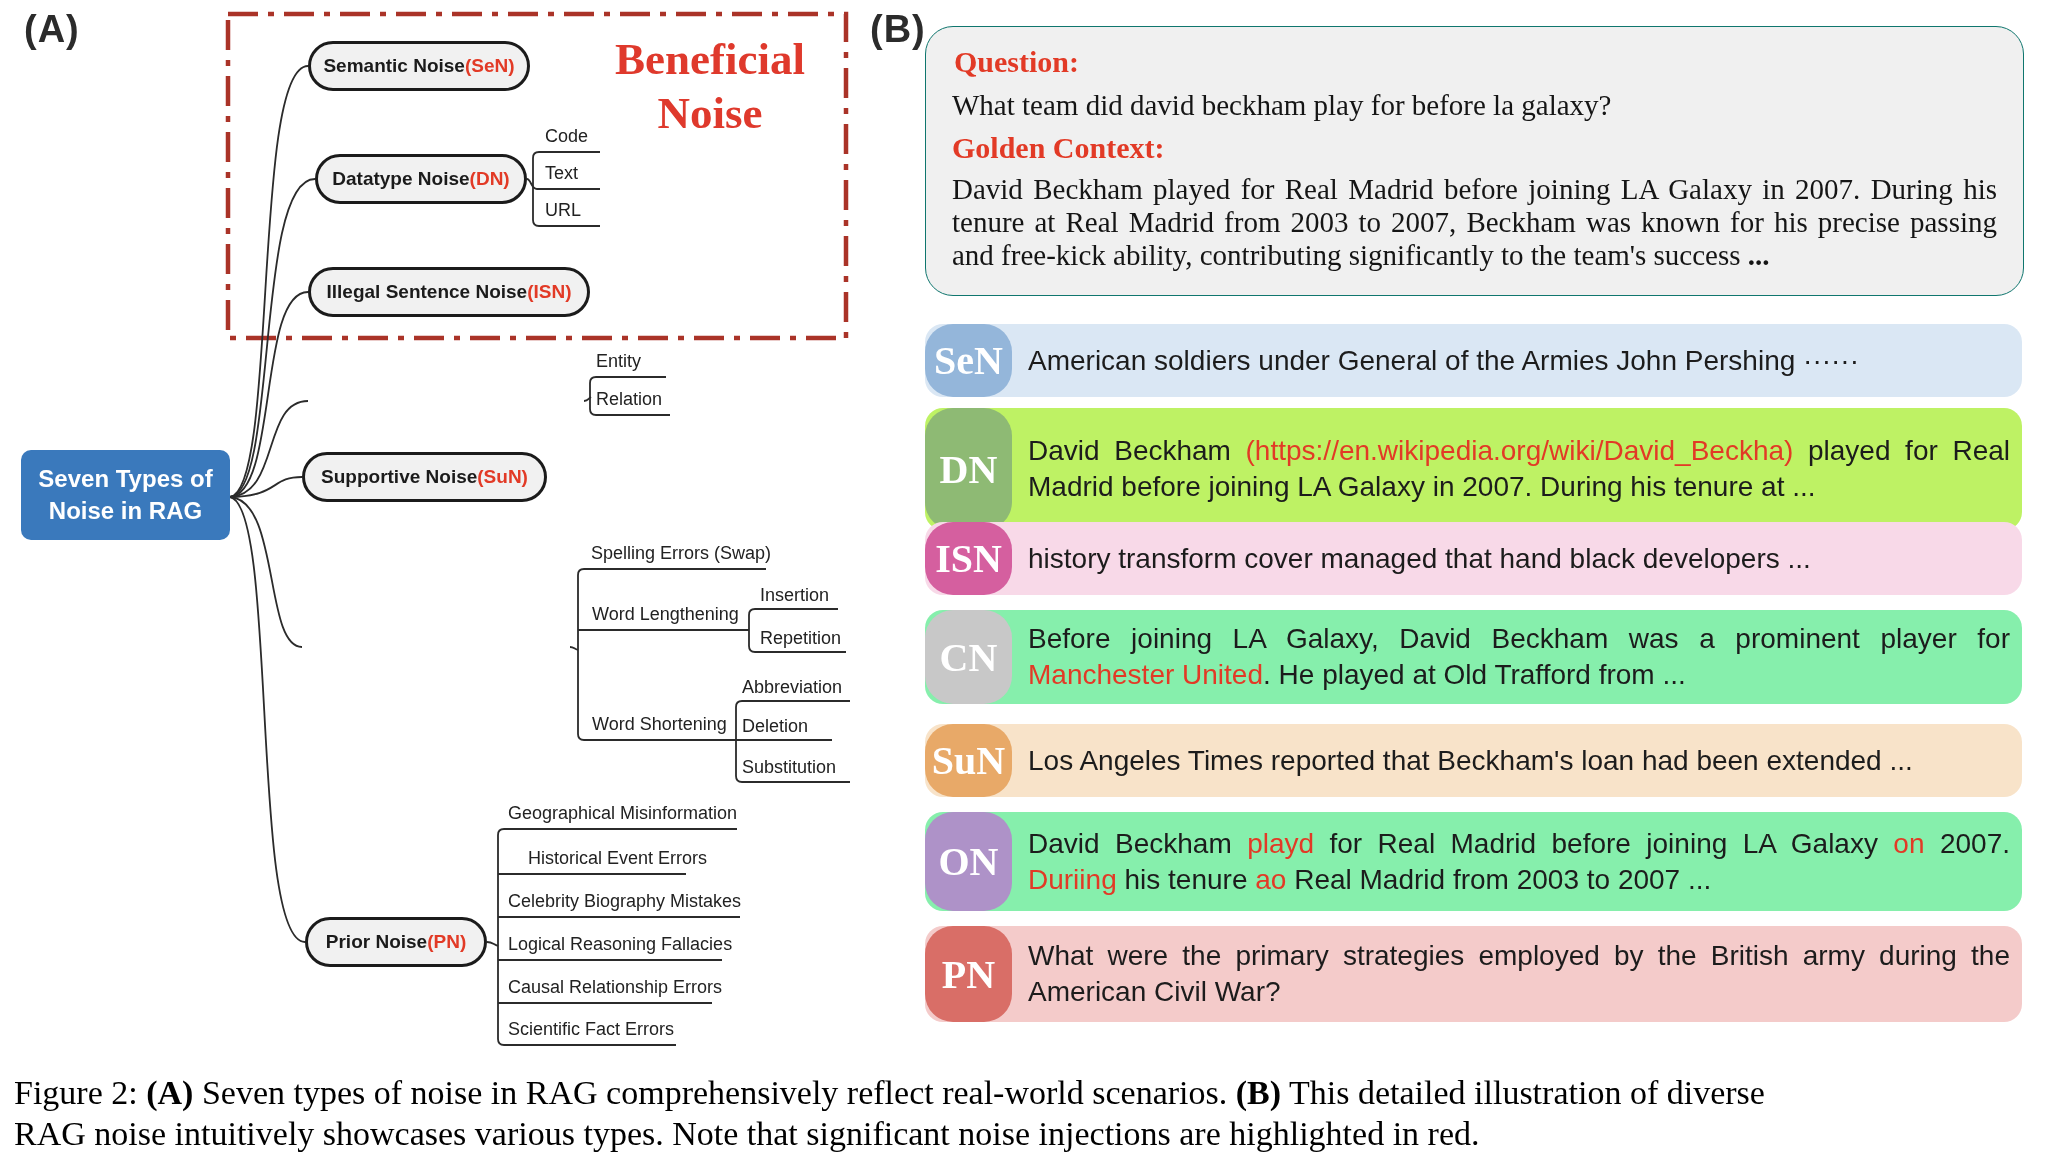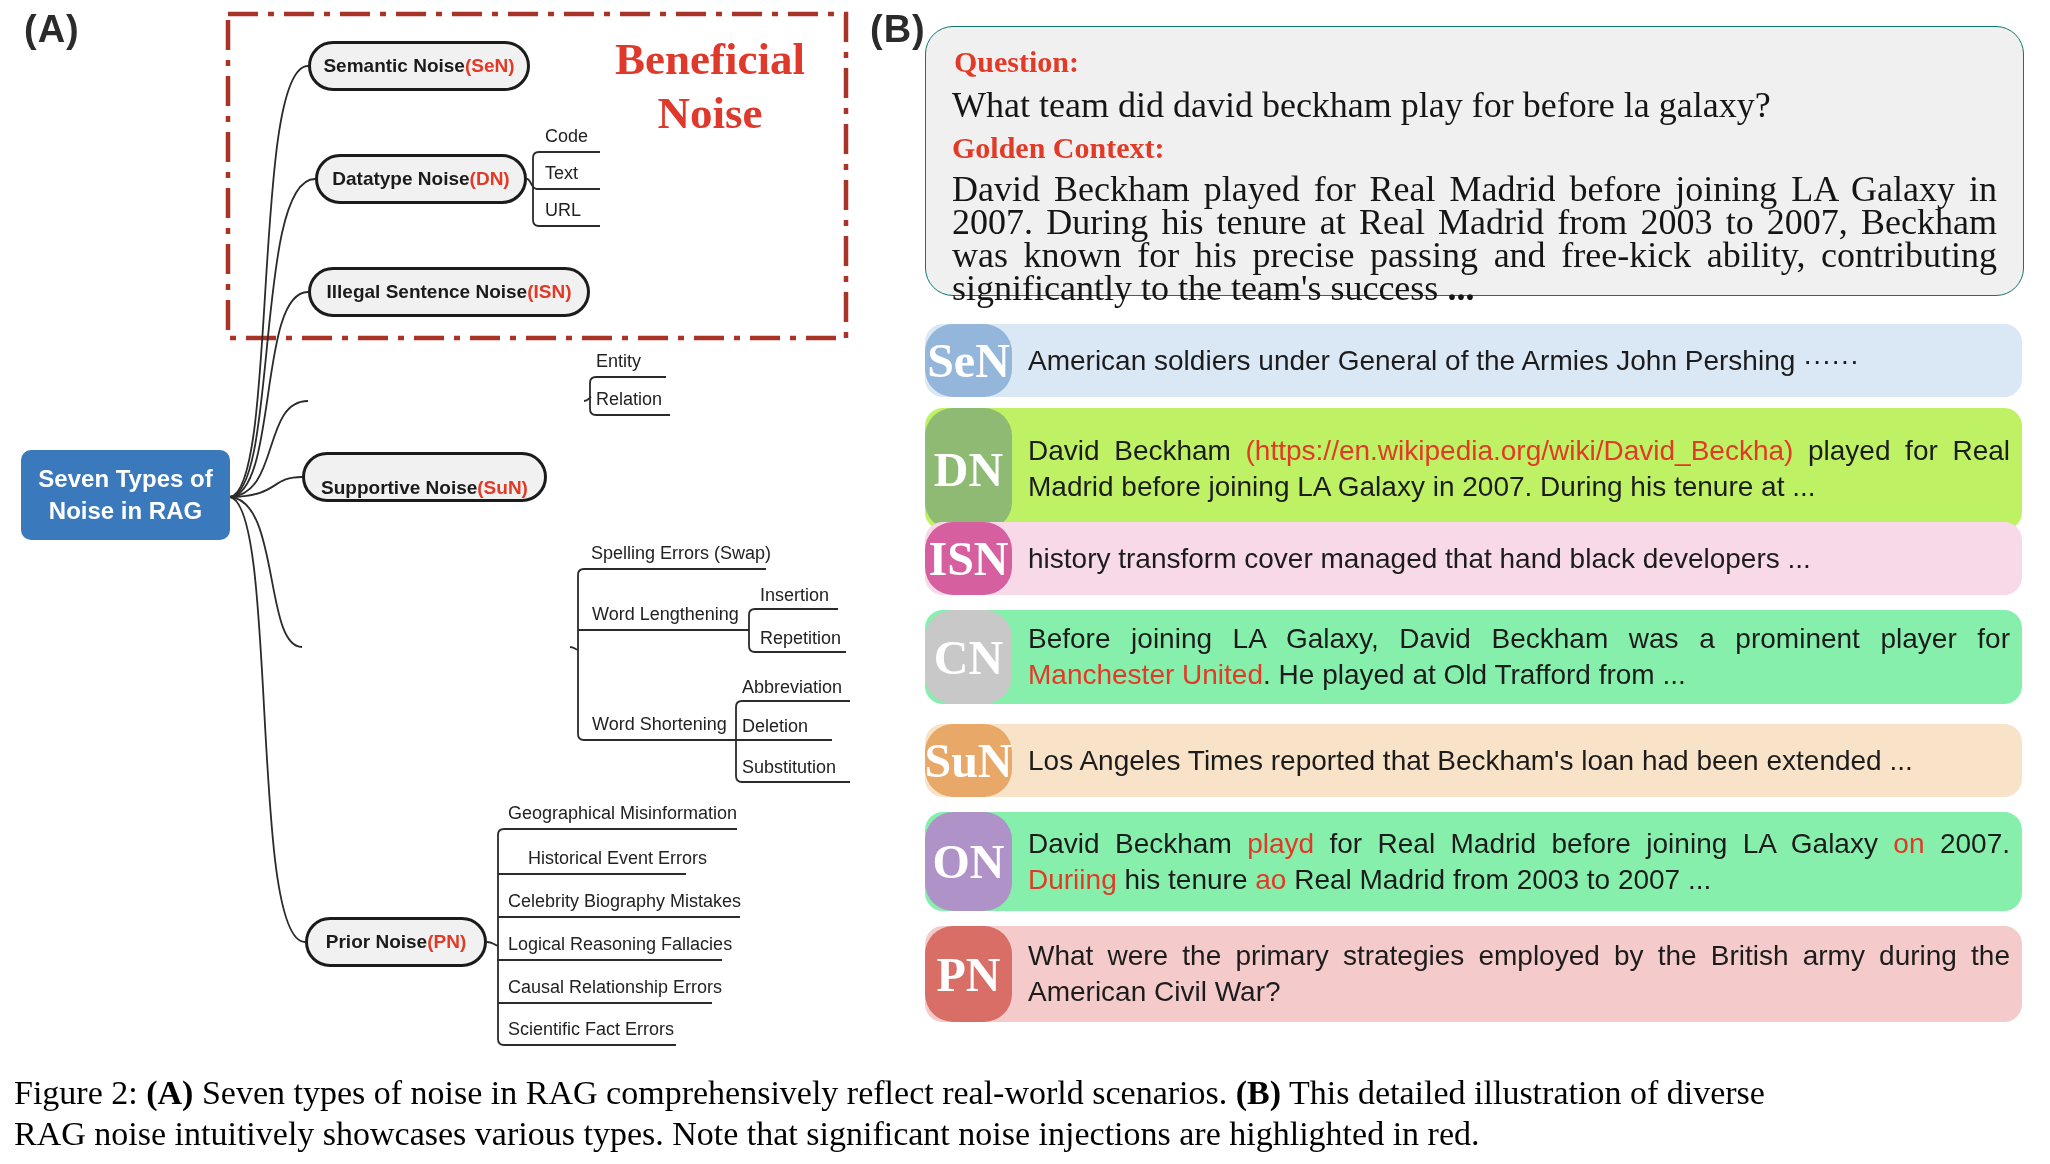--- a/index.html
+++ b/index.html
@@ -14,26 +14,26 @@
   .root-box{display:flex;flex-direction:column;align-items:center;justify-content:center;
             border-radius:10px;color:#fff;font-weight:bold;font-size:24px;line-height:32px;text-align:center;}
   .pill{display:flex;align-items:center;justify-content:center;white-space:nowrap;
         background:#f1f1f1;border:3px solid #1b1b1b;border-radius:26px;
         font-size:19px;font-weight:bold;color:#1b1b1b;box-sizing:border-box;}
   .leaf{font-size:18px;color:#222;white-space:nowrap;font-weight:500;}
   
   .context-card{background:#f0f0f0;border:1px solid #0f766e;border-radius:28px;
                 font-family:"Liberation Serif",serif;color:#151515;}
   .card-head{font-family:"Liberation Serif",serif;font-weight:bold;font-size:30px;}
-  .card-text{font-family:"Liberation Serif",serif;font-size:36px;line-height:33px;color:#151515;}
+  .card-text{font-family:"Liberation Serif",serif;font-size:29px;line-height:33px;color:#151515;}
   .card-para{text-align:justify;}
   .noise-row{border-radius:18px;}
   .badge{position:absolute;left:0;top:0;bottom:0;width:87px;border-radius:28px;
          display:flex;align-items:center;justify-content:center;
-         font-family:"Liberation Serif",serif;font-weight:bold;font-size:48px;color:#ffffff;}
+         font-family:"Liberation Serif",serif;font-weight:bold;font-size:40px;color:#ffffff;}
   .row-text{position:absolute;left:103px;right:12px;top:0;bottom:0;
             display:flex;flex-direction:column;justify-content:center;
             font-size:28px;line-height:36px;color:#1c1c1c;}
   .row-text.just div{text-align:justify;}
   .red{color:#e23a26;}
   .bold{font-weight:bold;}
   
   .caption{font-family:"Liberation Serif",serif;font-size:34px;line-height:41px;color:#000;}
 </style>
 </head>
@@ -92,21 +92,21 @@
       <span class="red">(SeN)</span>
   </div>
   <div class="abs pill" style="left:315px;top:154px;width:212px;height:50px;">
     <span>Datatype Noise </span>
       <span class="red">(DN)</span>
   </div>
   <div class="abs pill" style="left:308px;top:267px;width:282px;height:50px;">
     <span>Illegal Sentence Noise </span>
       <span class="red">(ISN)</span>
   </div>
-  <div class="abs pill" style="left:302px;top:452px;width:245px;height:50px;align-items:flex-end;">
+  <div class="abs pill" style="left:302px;top:452px;width:245px;height:50px;">
     <span>Supportive Noise </span>
       <span class="red">(SuN)</span>
   </div>
   <div class="abs pill" style="left:305px;top:917px;width:182px;height:50px;">
     <span>Prior Noise </span>
       <span class="red">(PN)</span>
   </div>
 
   <div class="abs leaf" style="left:545px;top:126px;">Code</div>
   <div class="abs leaf" style="left:545px;top:163px;">Text</div>

